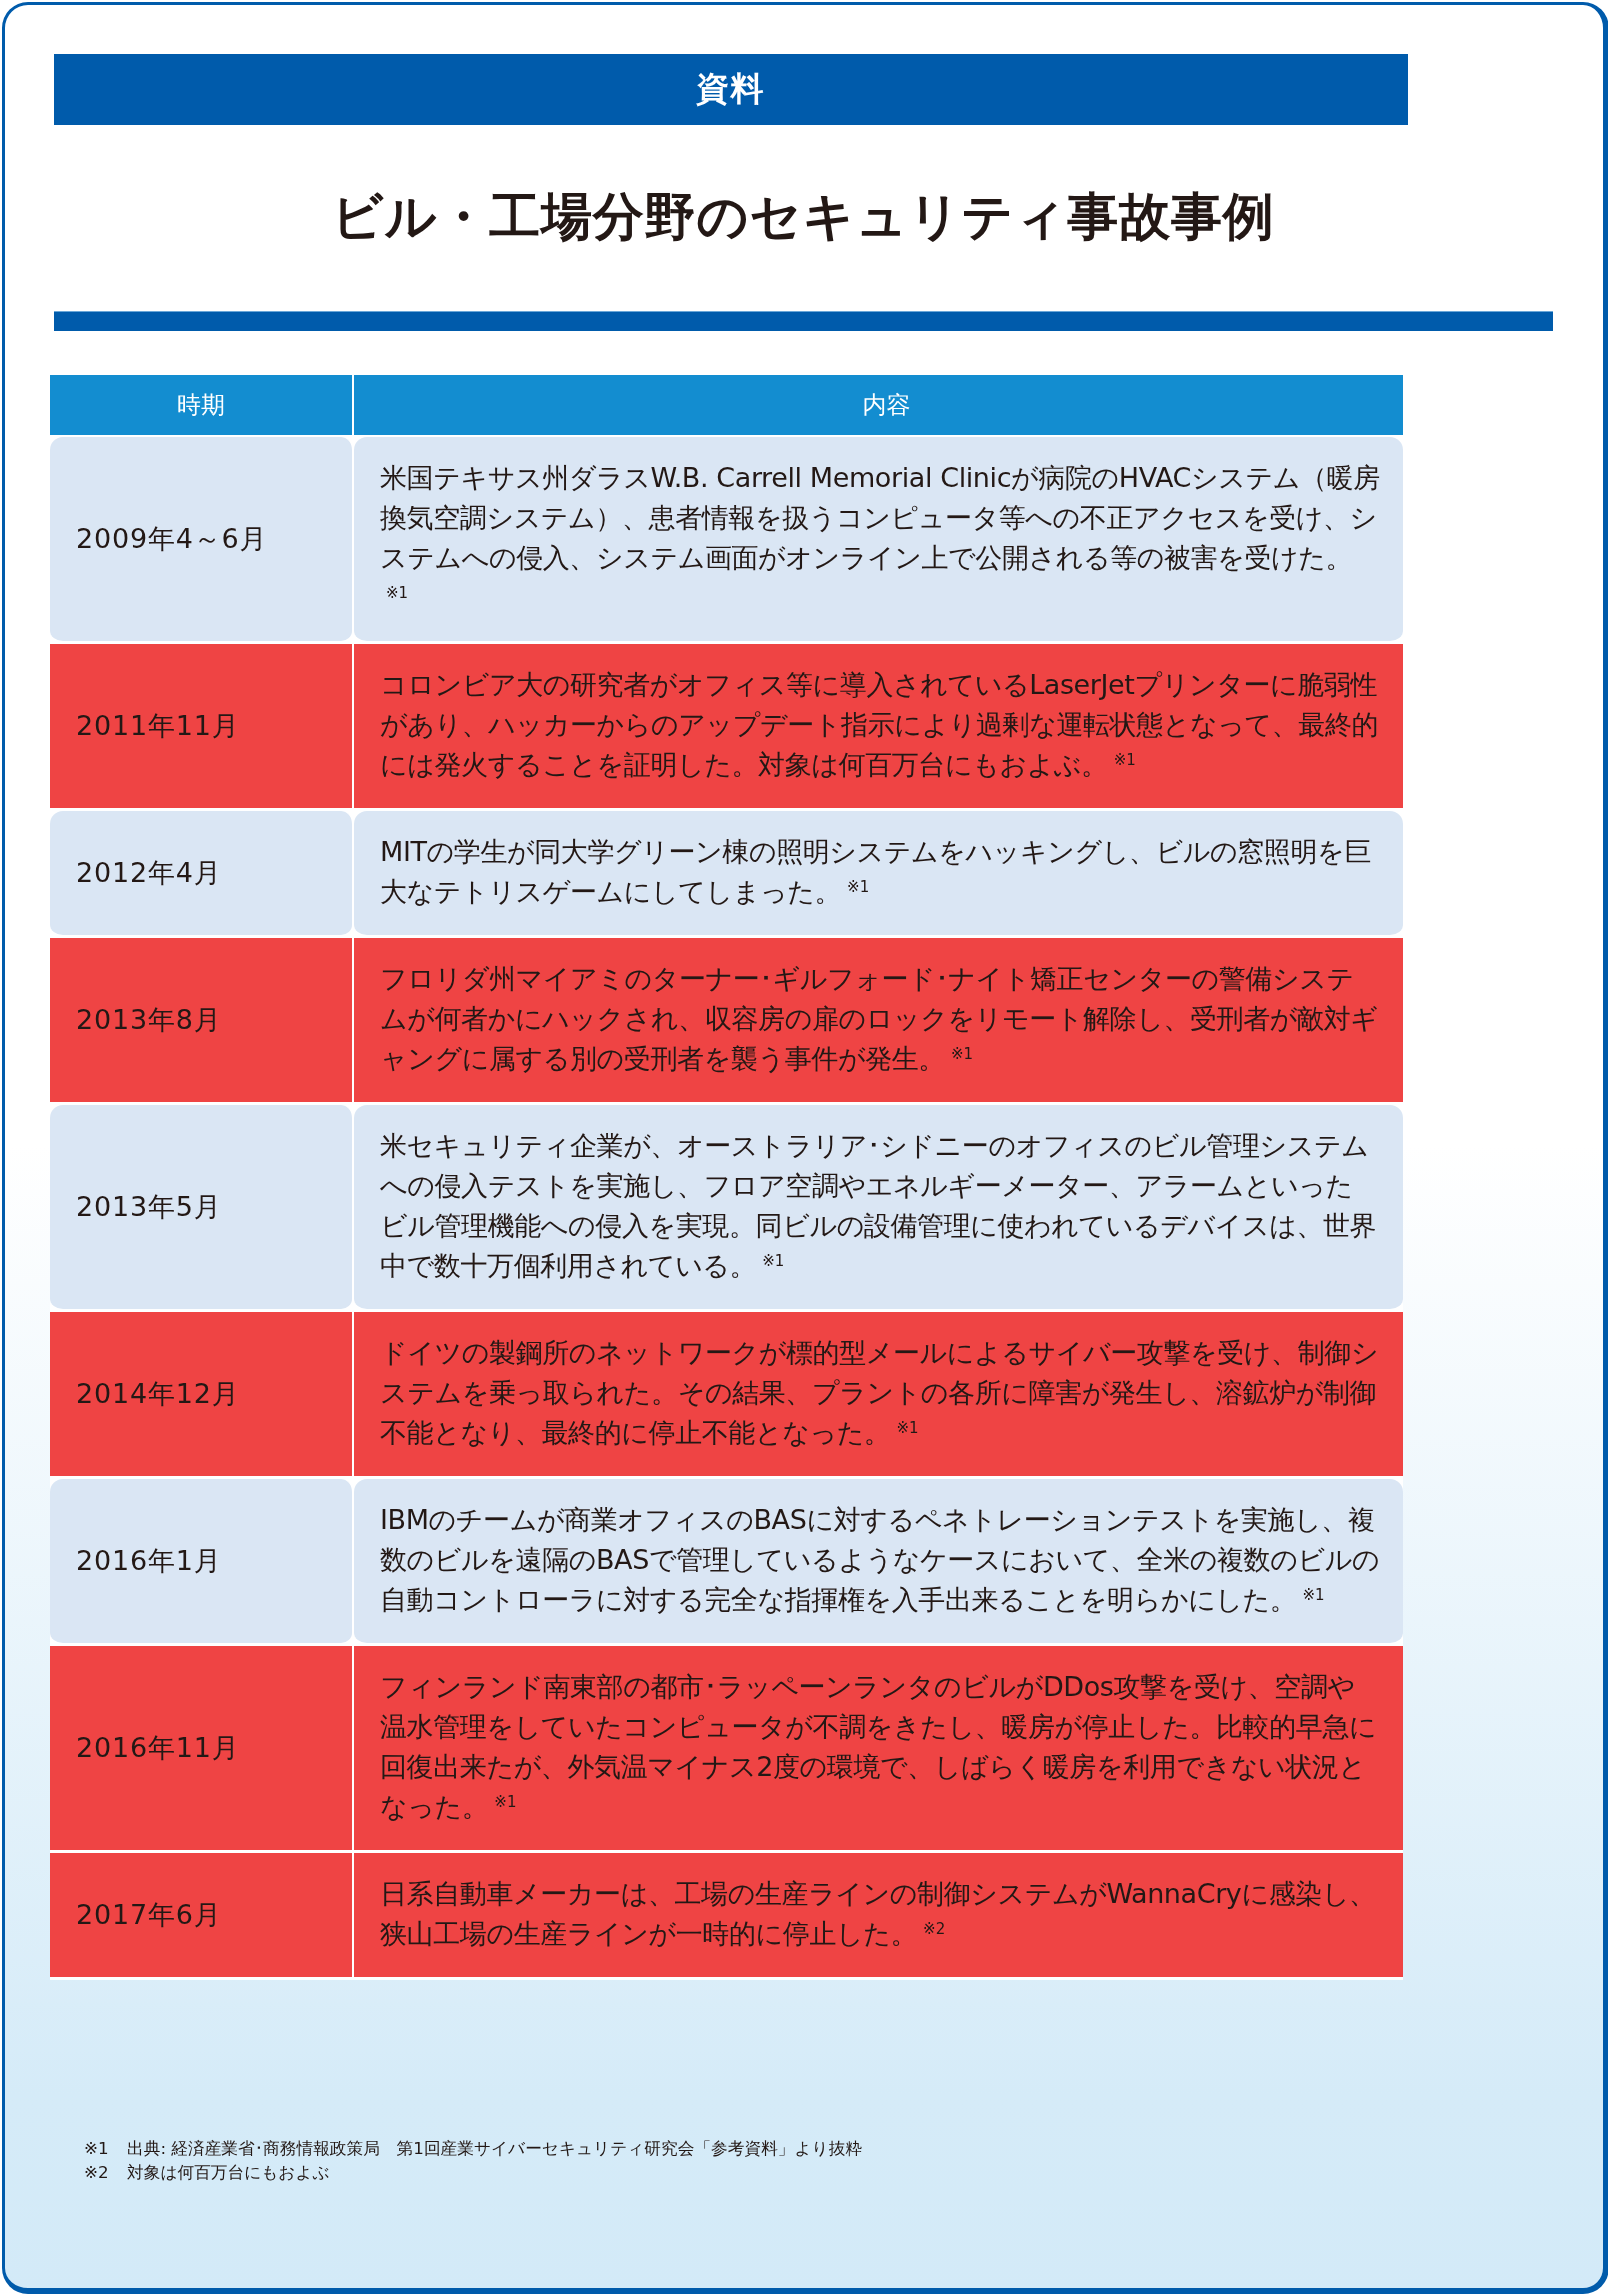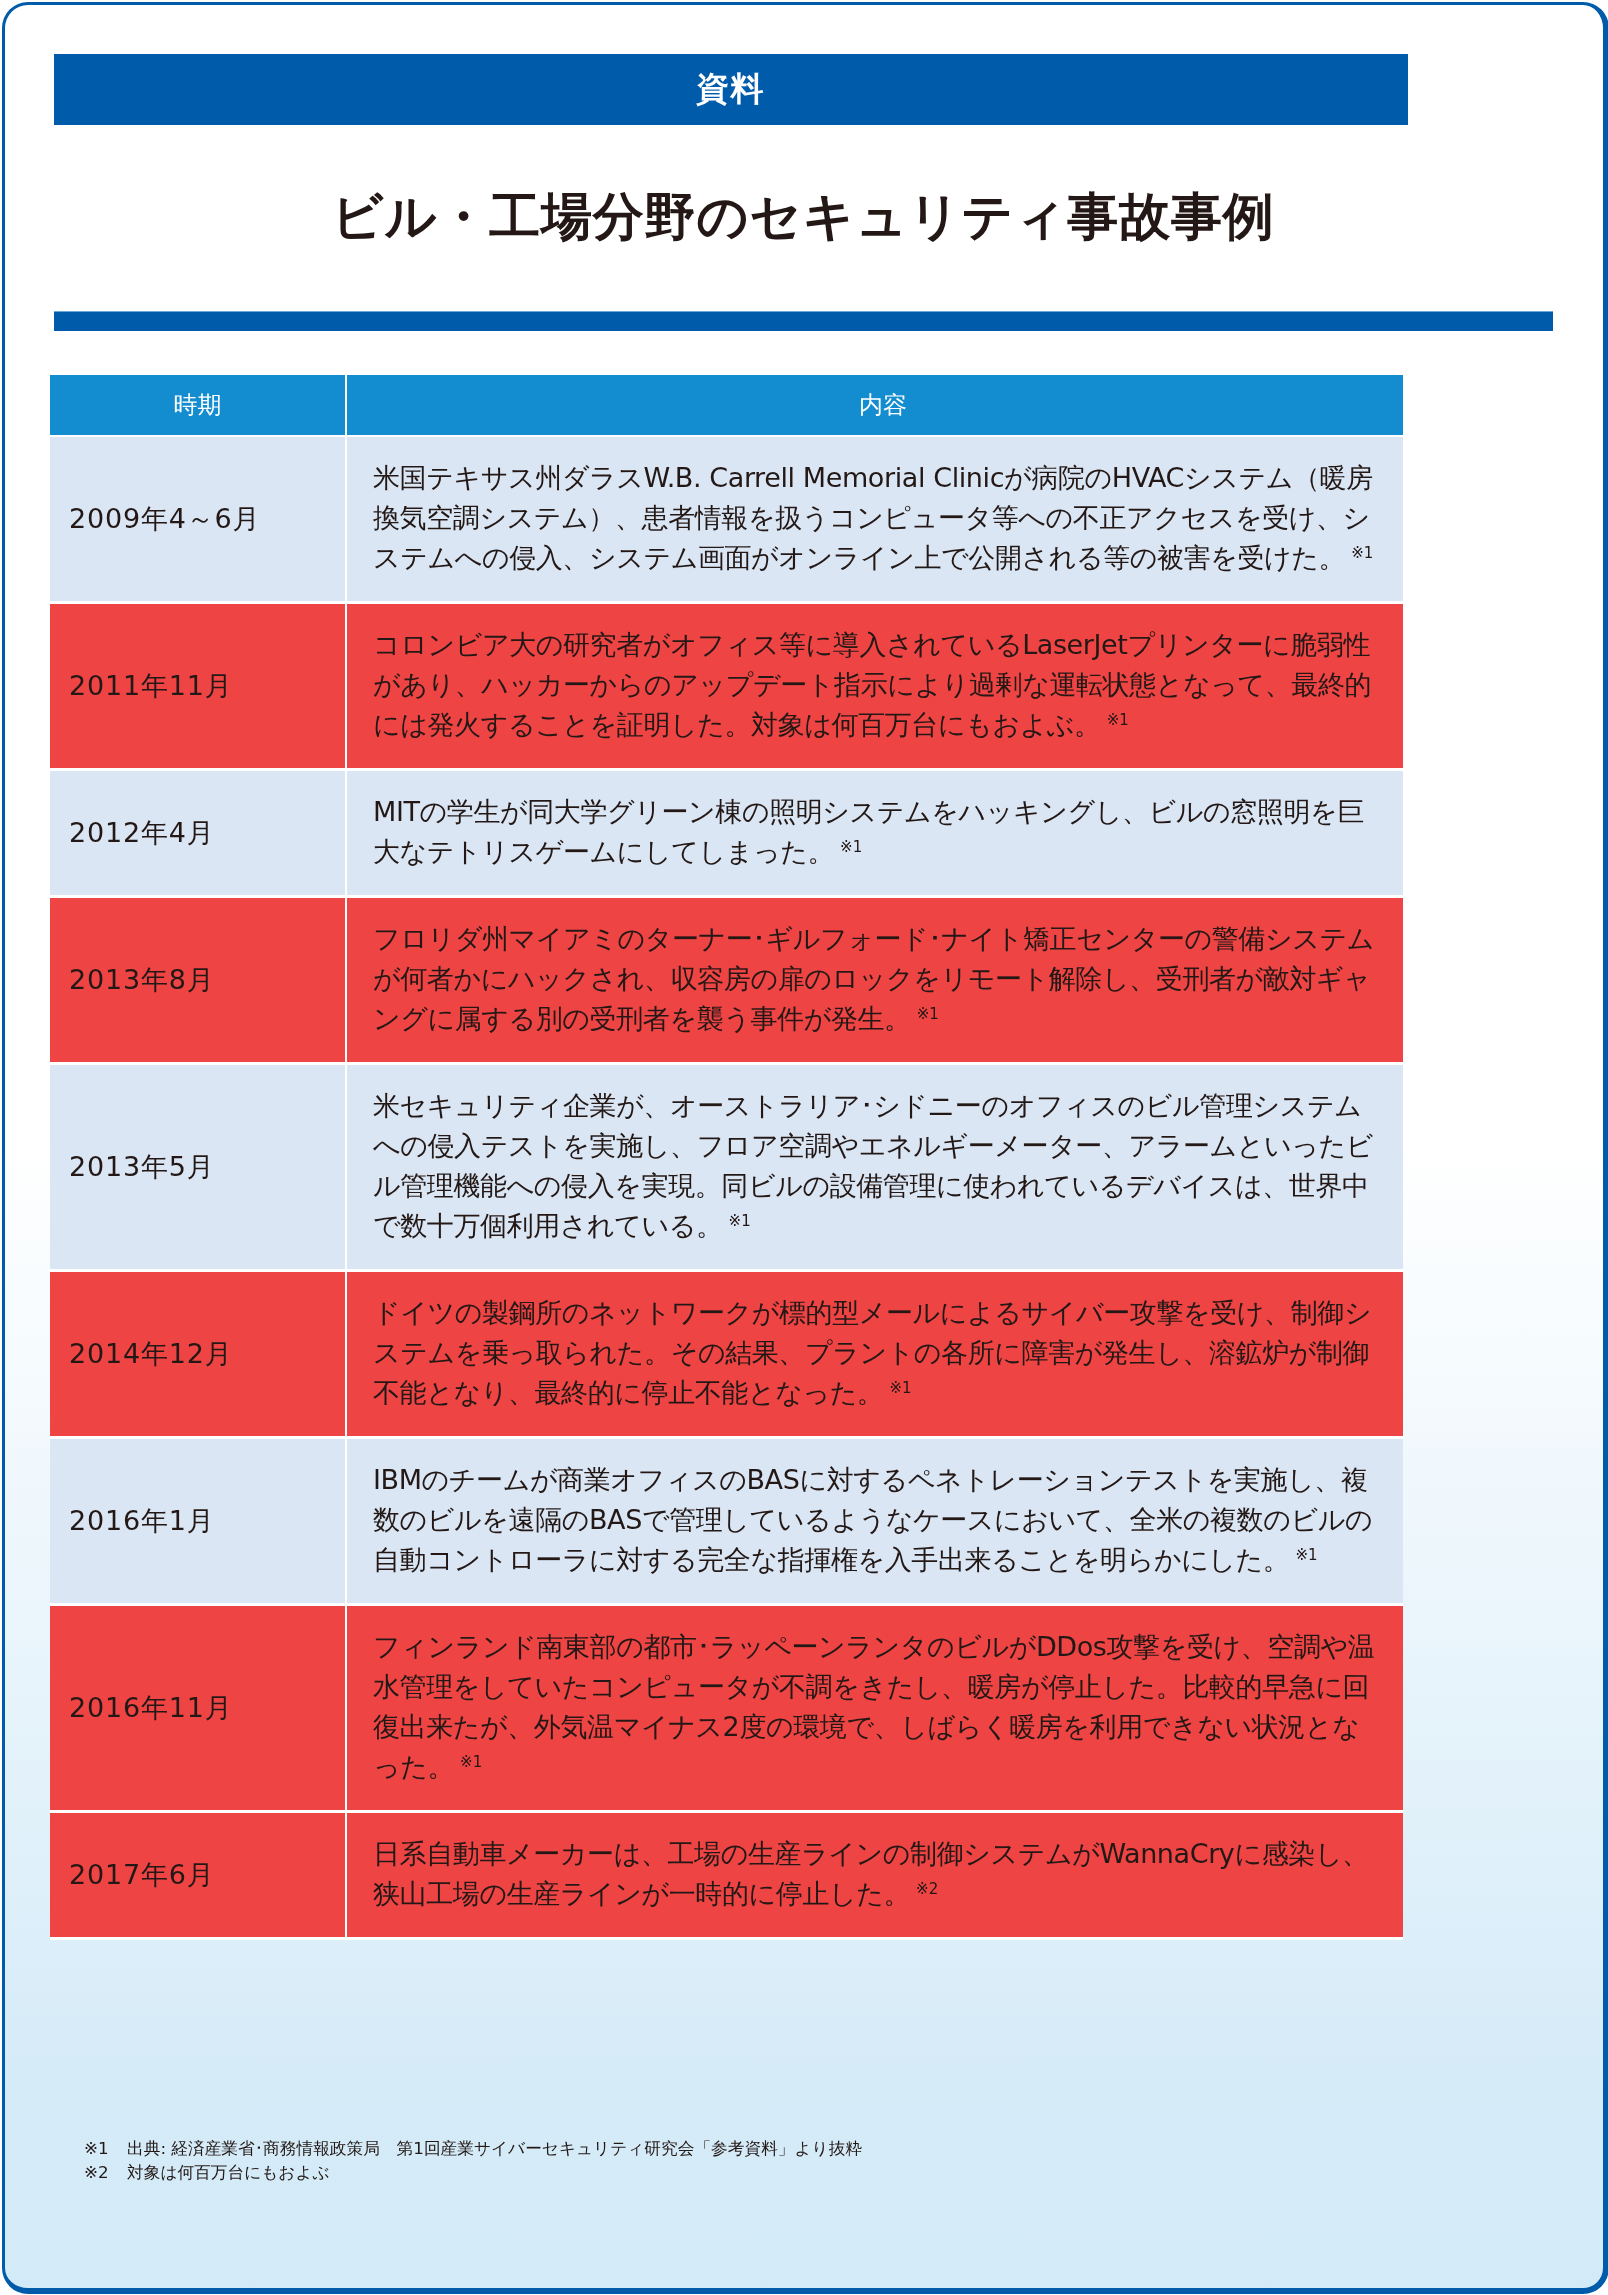--- a/index.html
+++ b/index.html
@@ -33,23 +33,23 @@
   table.incidents th {
     background:#138dd0; color:#ffffff; font-weight:normal; font-size:24px; height:60px;
     border-right:2.3px solid #ffffff; border-bottom:2.3px solid #ffffff; padding:0;
   }
   table.incidents th:last-child { border-right:none;padding-left:16px; }
   table.incidents td {
     border-right:2.3px solid #ffffff; border-bottom:3px solid #ffffff;
     font-size:27px; line-height:40px; vertical-align:middle;
   }
   table.incidents td:last-child { border-right:none; }
-  table.incidents td.date { width:275px; padding-left:19px; letter-spacing:0.8px; }
+  table.incidents td.date { width:275px; padding-left:26px; letter-spacing:0.8px; }
   table.incidents td.content { padding:21px 23px 23px 26px; letter-spacing:-0.4px; }
-  tr.odd td { background:#dae6f4; }
+  tr.odd td { background:#dae6f4;border-radius:13px; }
   tr.even td { background:#ef4444; }
   sup.note { font-size:15px; vertical-align:top; position:relative; top:-4.6px; margin-left:6px; letter-spacing:0; }
   .footnotes {
     position:absolute; left:84px; top:2136px; font-size:16.7px; line-height:24px; color:#231815;
   }
   .footnotes .fn { display:flex; }
   .footnotes .mark { width:43px; }
 </style>
 </head>
 <body>

